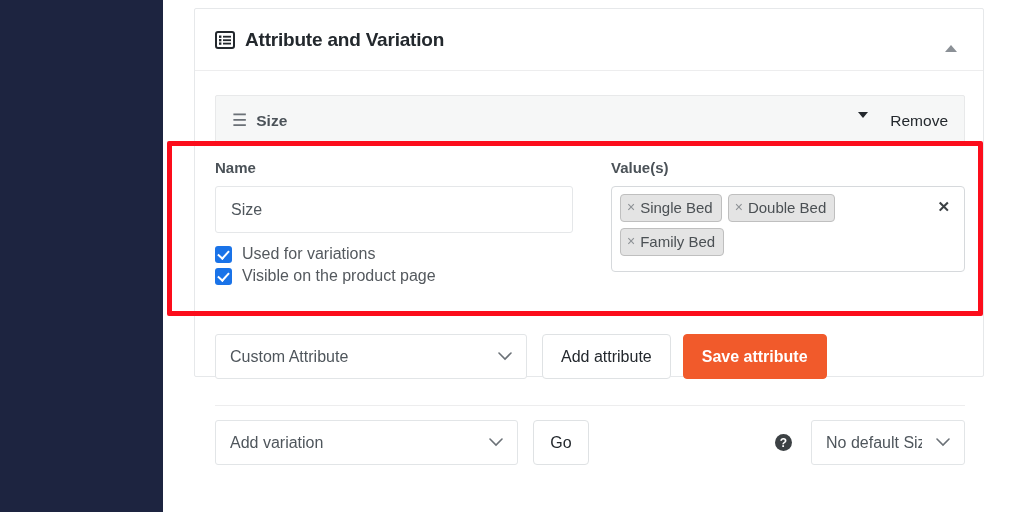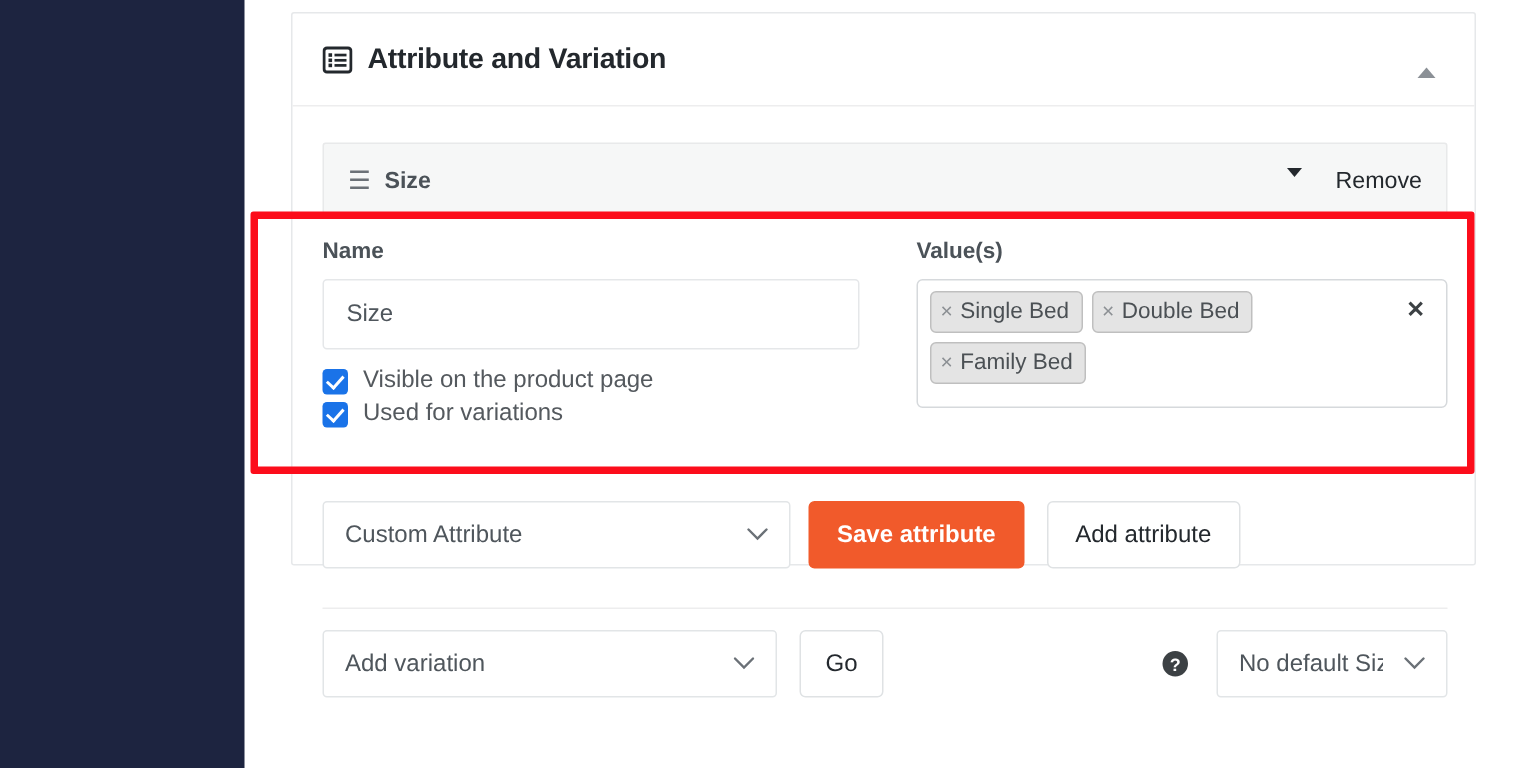--- a/index.html
+++ b/index.html
@@ -352,25 +352,25 @@
       </span>
     </div>
 
     <div id="form-row">
       <div class="col-name">
         <span class="field-label">Name</span>
         <input class="name-input" id="name-input" type="text" value="Size" style="">
         <div class="checks">
           <div class="check-row">
             <span class="cbox"></span>
-            <span class="check-label">Visible on the product page</span>
+            <span class="check-label">Used for variations</span>
           </div>
           <div class="check-row">
             <span class="cbox"></span>
-            <span class="check-label">Used for variations</span>
+            <span class="check-label">Visible on the product page</span>
           </div>
         </div>
       </div>
 
       <div class="col-values">
         <span class="field-label">Value(s)</span>
         <div class="tagbox">
           <div class="tags">
             <span class="tag">
               <span class="tag-x">×</span>
@@ -394,22 +394,22 @@
 
     <div id="action-row">
       <div class="select" id="select-attr-type">
         <span class="sel-text">Custom Attribute</span>
         <span class="chev">
           <svg width="14" height="9" viewBox="0 0 14 9">
               <path d="M1 1l6 6 6-6" fill="none" stroke="#6b7177" stroke-width="1.6" stroke-linecap="round"></path>
             </svg>
         </span>
       </div>
+      <div class="btn btn-default" id="btn-add-attribute">Add attribute</div>
       <div class="btn btn-primary" id="btn-save-attribute">Save attribute</div>
-      <div class="btn btn-default" id="btn-add-attribute">Add attribute</div>
     </div>
 
     <div class="divider" id="div2"></div>
 
     <div id="variation-row">
       <div class="select" id="select-add-variation">
         <span class="sel-text">Add variation</span>
         <span class="chev">
           <svg width="14" height="9" viewBox="0 0 14 9">
               <path d="M1 1l6 6 6-6" fill="none" stroke="#6b7177" stroke-width="1.6" stroke-linecap="round"></path>

